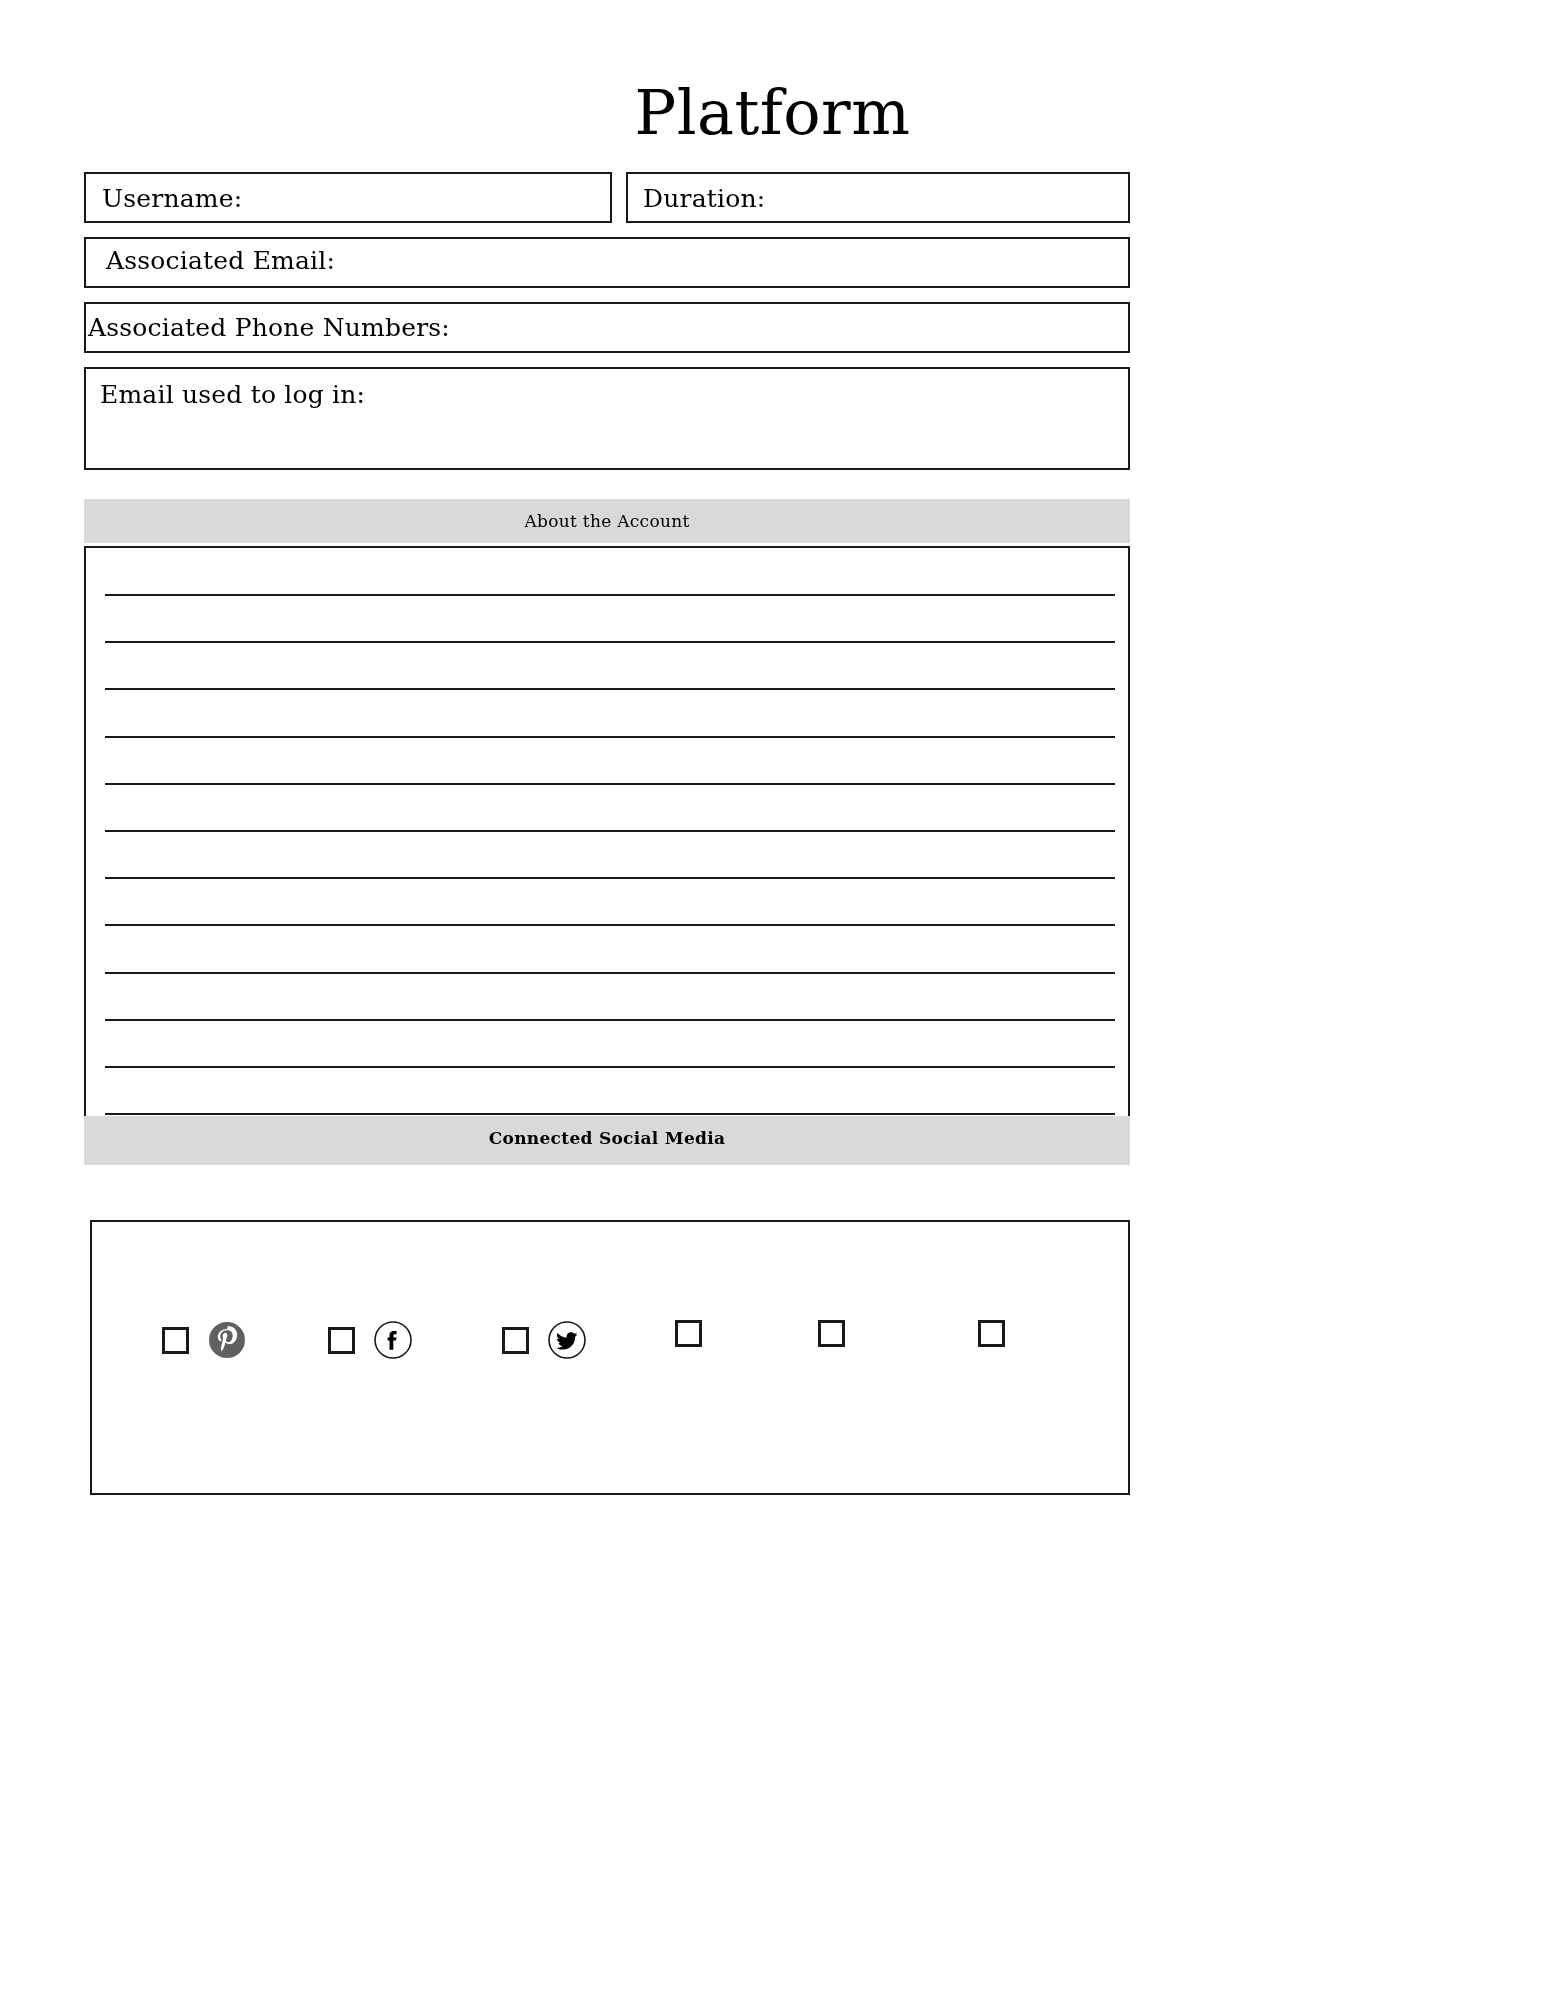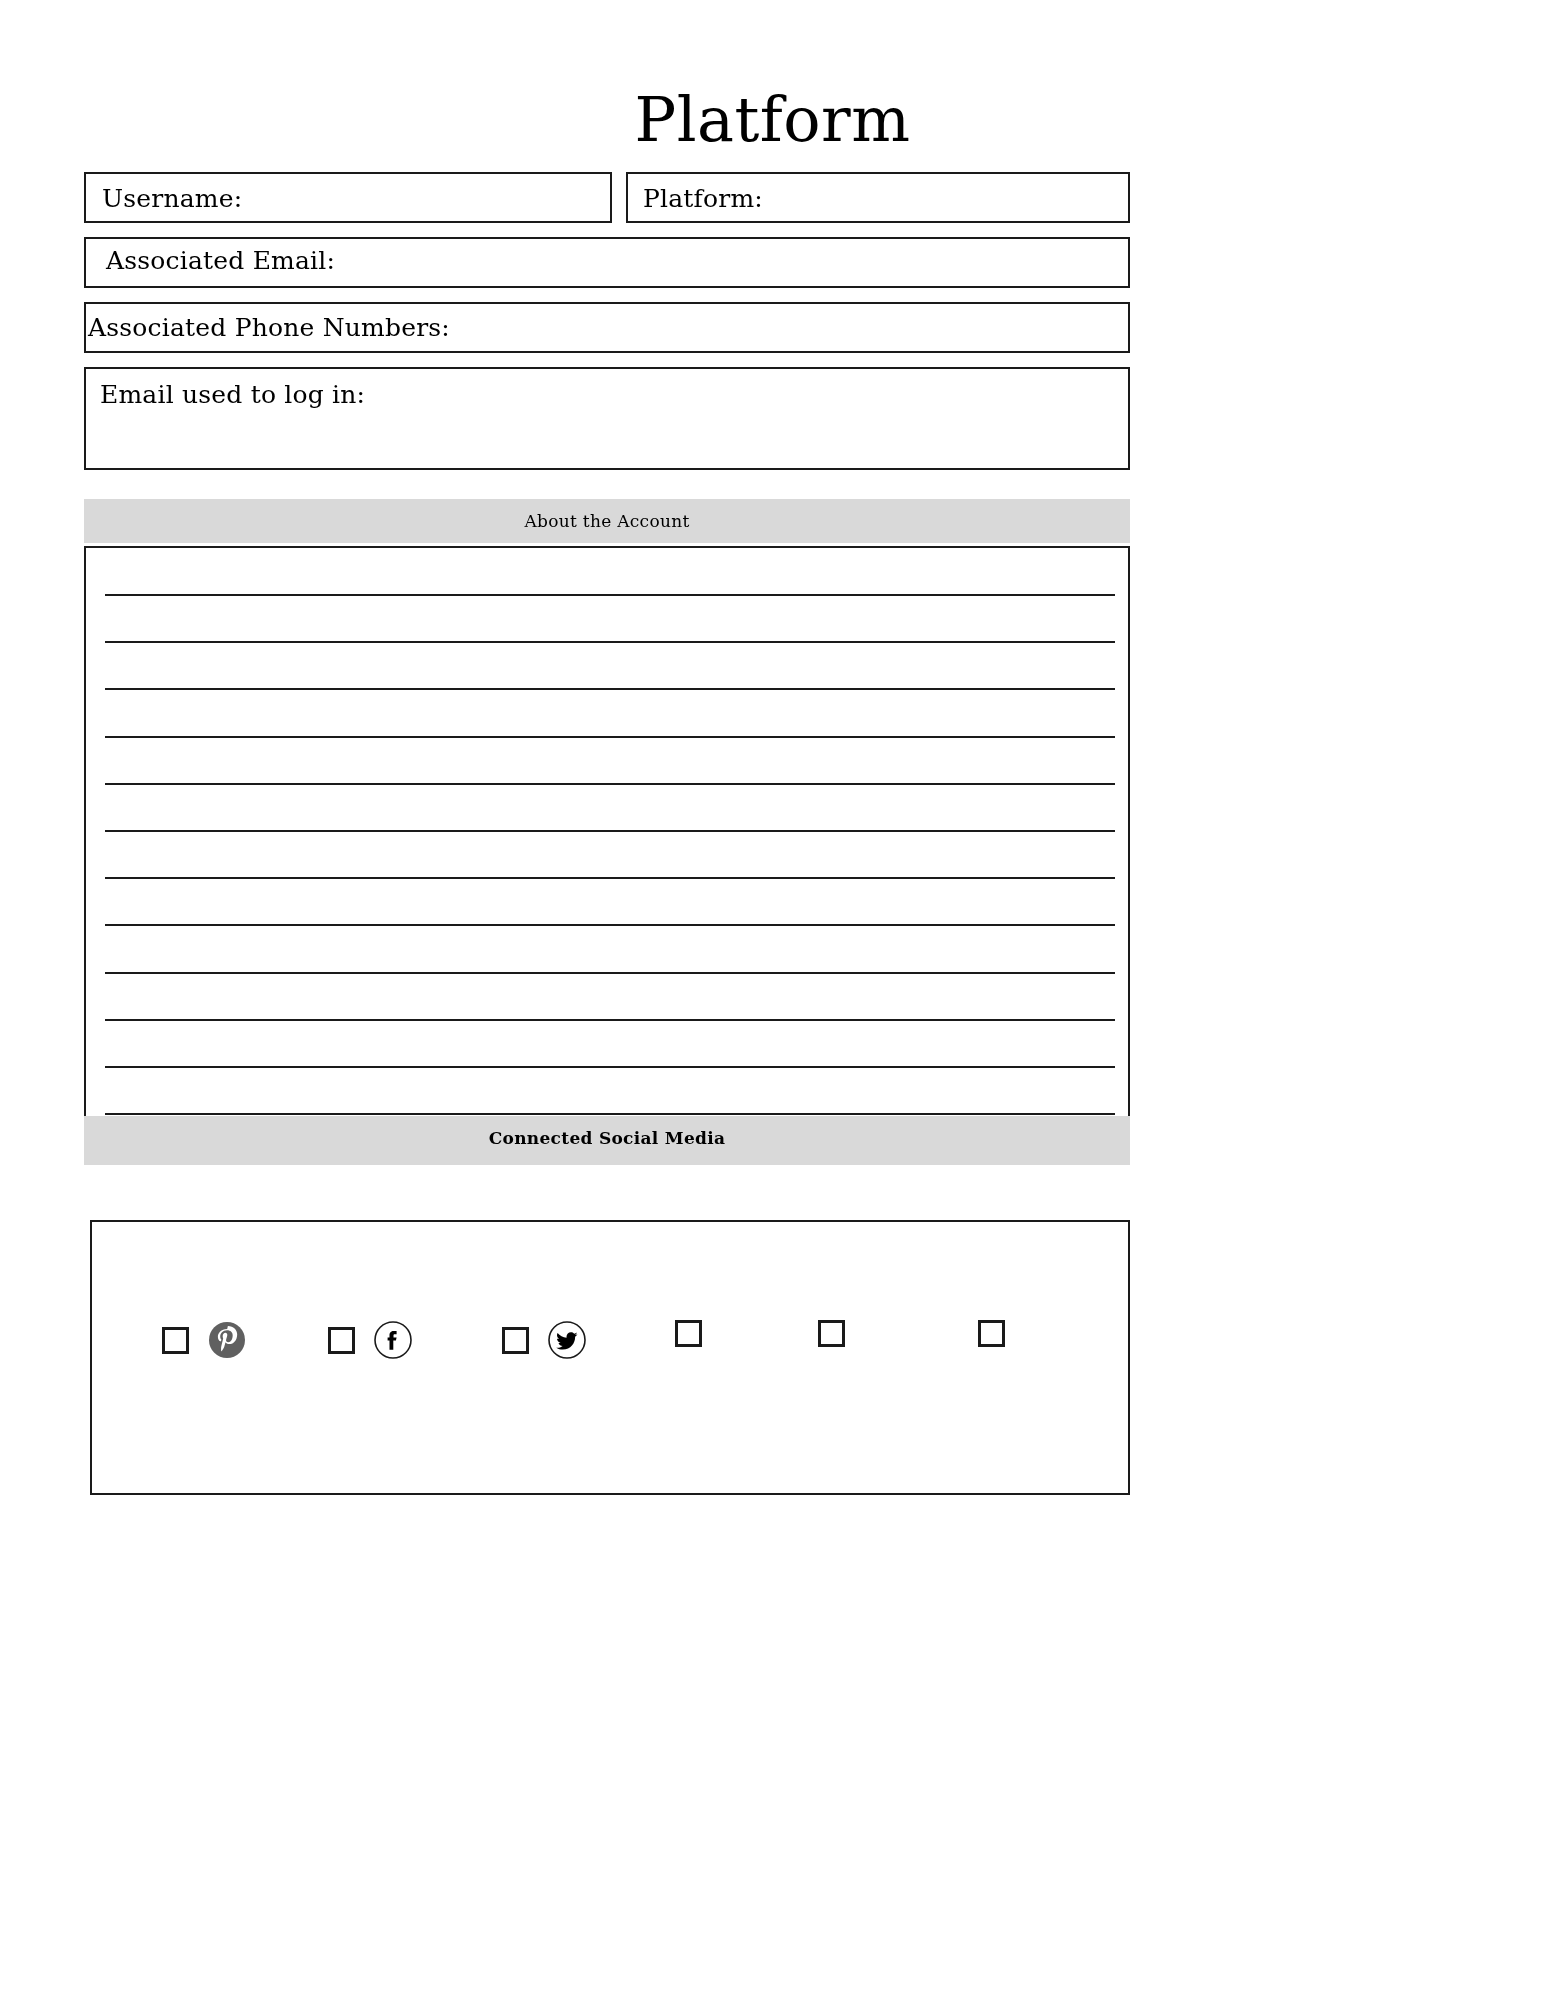--- a/index.html
+++ b/index.html
@@ -21,21 +21,21 @@
     left: 0; top: 0;
     width: 1545px;
     height: 2000px;
     background: #ffffff;
   }
 
   
   .title {
     position: absolute;
     left: 0;
-    top: 87px;
+    top: 80px;
     width: 1545px;
     text-align: center;
     font-size: 62px;
     line-height: 1.05;
     letter-spacing: 0.5px;
     font-weight: 400;
     font-family: "DejaVu Serif", "Liberation Serif", serif;
   }
 
   
@@ -144,21 +144,21 @@
 <body>
 
 <div class="page">
 
   <div class="title">Platform</div>
 
   <div class="fbox" id="box-username"></div>
   <div class="flabel" id="lbl-username">Username:</div>
 
   <div class="fbox" id="box-duration"></div>
-  <div class="flabel" id="lbl-duration">Platform:</div>
+  <div class="flabel" id="lbl-duration">Duration:</div>
 
   <div class="fbox" id="box-email"></div>
   <div class="flabel" id="lbl-email">Associated Email:</div>
 
   <div class="fbox" id="box-phone"></div>
   <div class="flabel" id="lbl-phone">Associated Phone Numbers:</div>
 
   <div class="fbox" id="box-device"></div>
   <div class="flabel" id="lbl-device">Email used to log in:</div>
 

